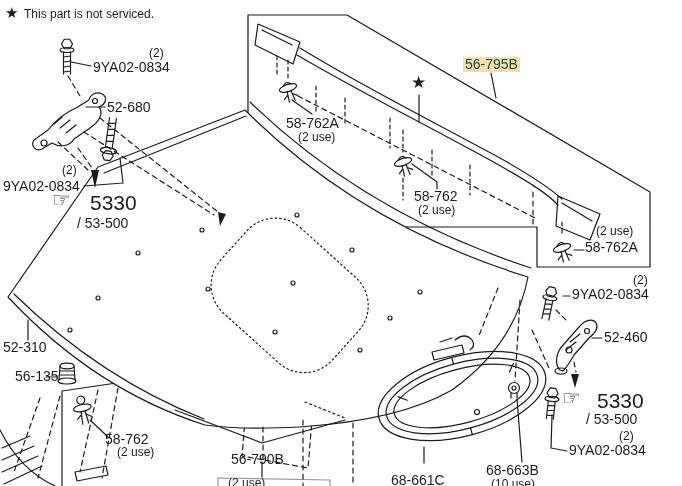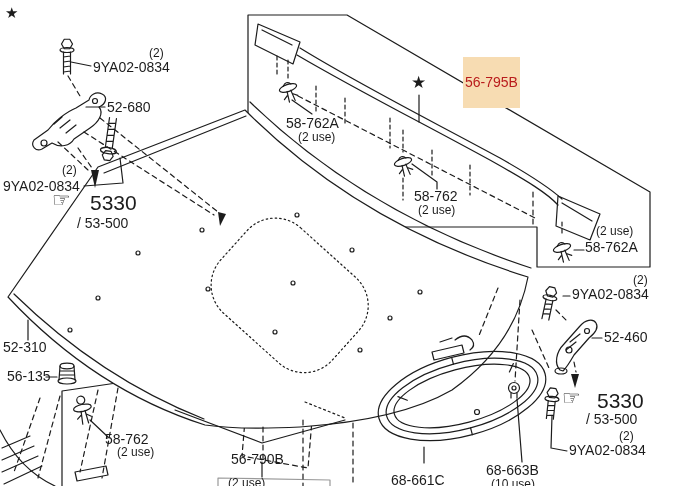--- a/index.html
+++ b/index.html
@@ -8,21 +8,21 @@
     font-family:"Liberation Sans", sans-serif;color:#1c1c1c;background:#fff;
   }
   #art{position:absolute;left:0;top:0;}
   .lbl{position:absolute;white-space:nowrap;font-size:14px;line-height:1.05;color:#1c1c1c;}
   .qty{font-size:12px;}
   .ref{font-size:21px;}
   .hand{font-size:21px;line-height:1;}
   .note{font-size:12px;}
   .star{font-size:15px;line-height:1;}
   .starbig{font-size:17px;line-height:1;}
-  .hl{background:#f7dcb2;color:#b91c1c;padding:18px 2px;}
+  .hl{background:#f7dcb2;color:#14532d;padding:0 2px;}
 </style>
 </head>
 <body>
 
 <div id="stage">
 
 <svg id="art" width="682" height="486" viewBox="0 0 682 486">
   <g fill="none" stroke="#1c1c1c" stroke-width="1.2" stroke-linecap="round" stroke-linejoin="round">
 
     <g>
@@ -209,20 +209,21 @@
       <path d="M424,447 L424,463"></path>
       <path d="M517,399 L522,462"></path>
       <path d="M262,462 L262,477"></path>
       <path d="M28,320 L28,340"></path>
       <path d="M46,377 L57,377"></path>
     </g>
   </g>
 </svg>
 
 <span class="lbl star" style="left:5px;top:5px;">★</span>
+<span class="lbl note" style="left:24px;top:8px;">This part is not serviced.</span>
 
 <span class="lbl qty" style="left:149px;top:47px;">(2)</span>
 <span class="lbl" style="left:93px;top:60px;">9YA02-0834</span>
 <span class="lbl" style="left:107px;top:100px;">52-680</span>
 
 <span class="lbl qty" style="left:62px;top:164px;">(2)</span>
 <span class="lbl" style="left:3px;top:179px;">9YA02-0834</span>
 
 <span class="lbl hand" style="left:52px;top:189px;">☞</span>
 <span class="lbl ref" style="left:90px;top:192px;">5330</span>
@@ -245,21 +246,21 @@
 
 <span class="lbl" style="left:604px;top:330px;">52-460</span>
 
 <span class="lbl hand" style="left:562px;top:387px;">☞</span>
 <span class="lbl ref" style="left:597px;top:390px;">5330</span>
 <span class="lbl" style="left:586px;top:412px;">/ 53-500</span>
 <span class="lbl qty" style="left:619px;top:430px;">(2)</span>
 <span class="lbl" style="left:569px;top:443px;">9YA02-0834</span>
 
 <span class="lbl" style="left:3px;top:340px;">52-310</span>
-<span class="lbl" style="left:7px;top:369px;">56-135</span>
+<span class="lbl" style="left:15px;top:369px;">56-135</span>
 
 <span class="lbl" style="left:105px;top:432px;">58-762</span>
 <span class="lbl qty" style="left:117px;top:446px;">(2 use)</span>
 
 <span class="lbl" style="left:231px;top:452px;">56-790B</span>
 <span class="lbl qty" style="left:228px;top:477px;">(2 use)</span>
 
 <span class="lbl" style="left:391px;top:464px;margin-top:9px;">68-661C</span>
 <span class="lbl" style="left:486px;top:463px;">68-663B</span>
 <span class="lbl qty" style="left:491px;top:478px;">(10 use)</span>

